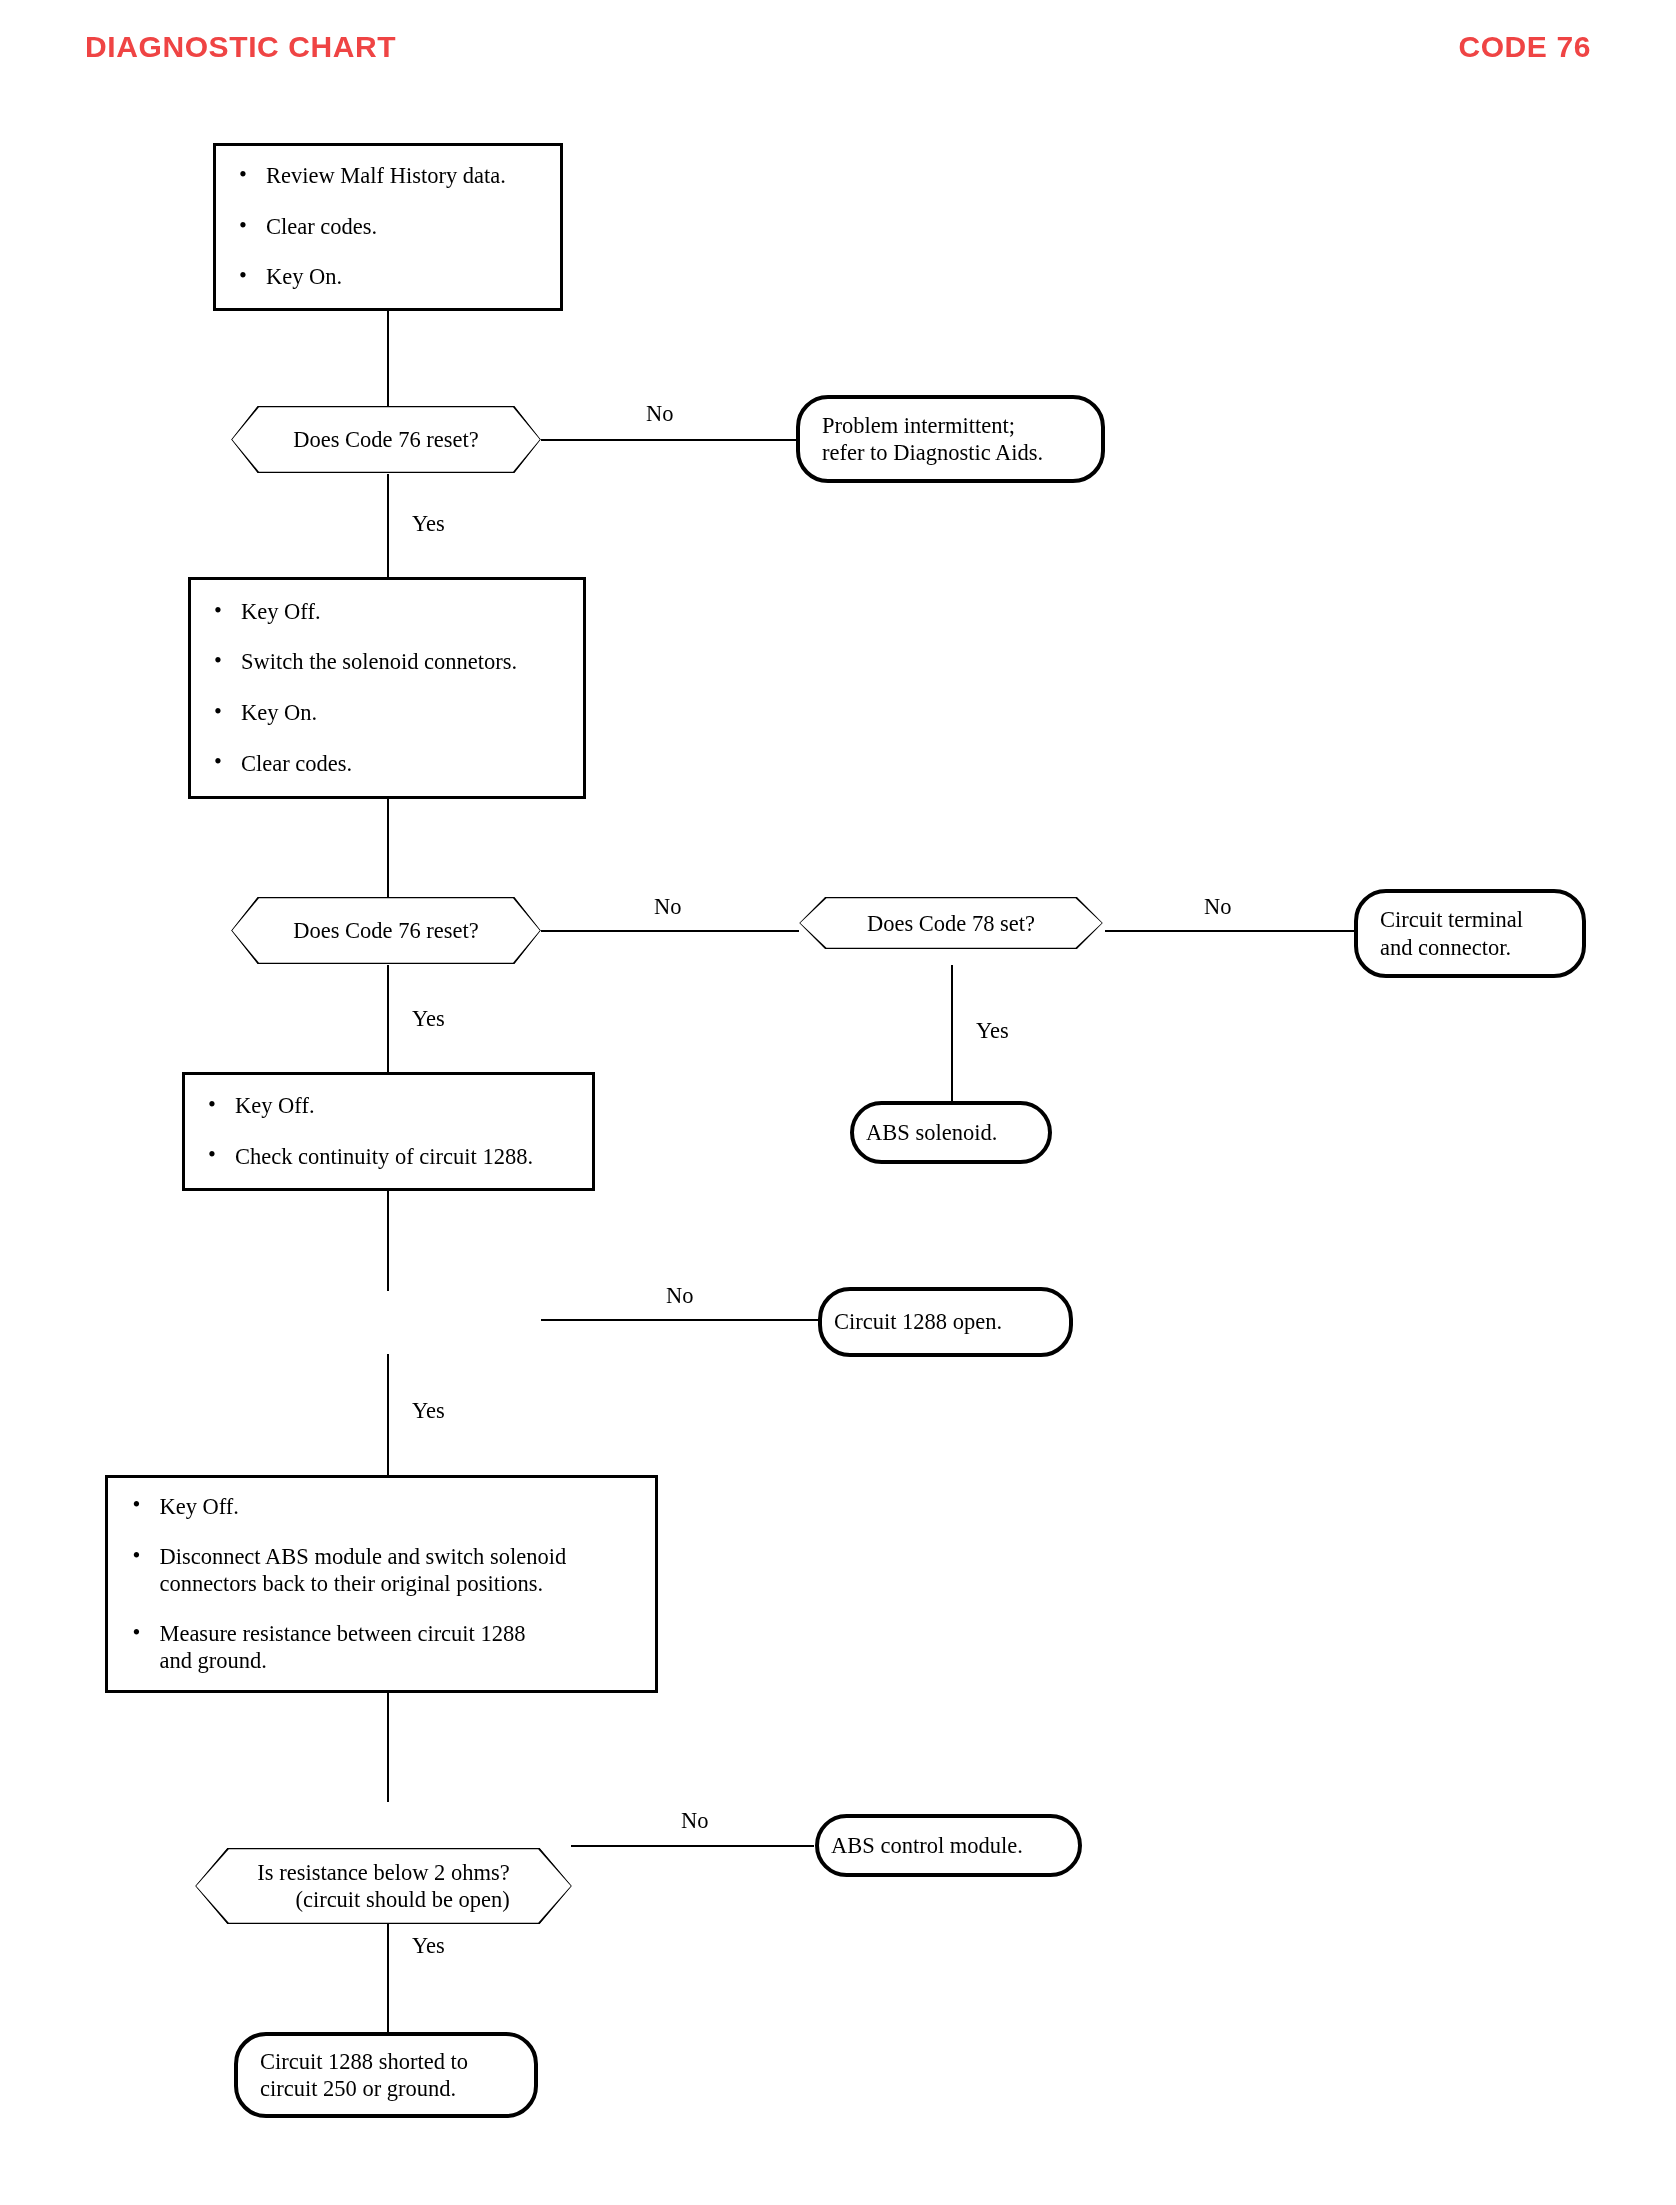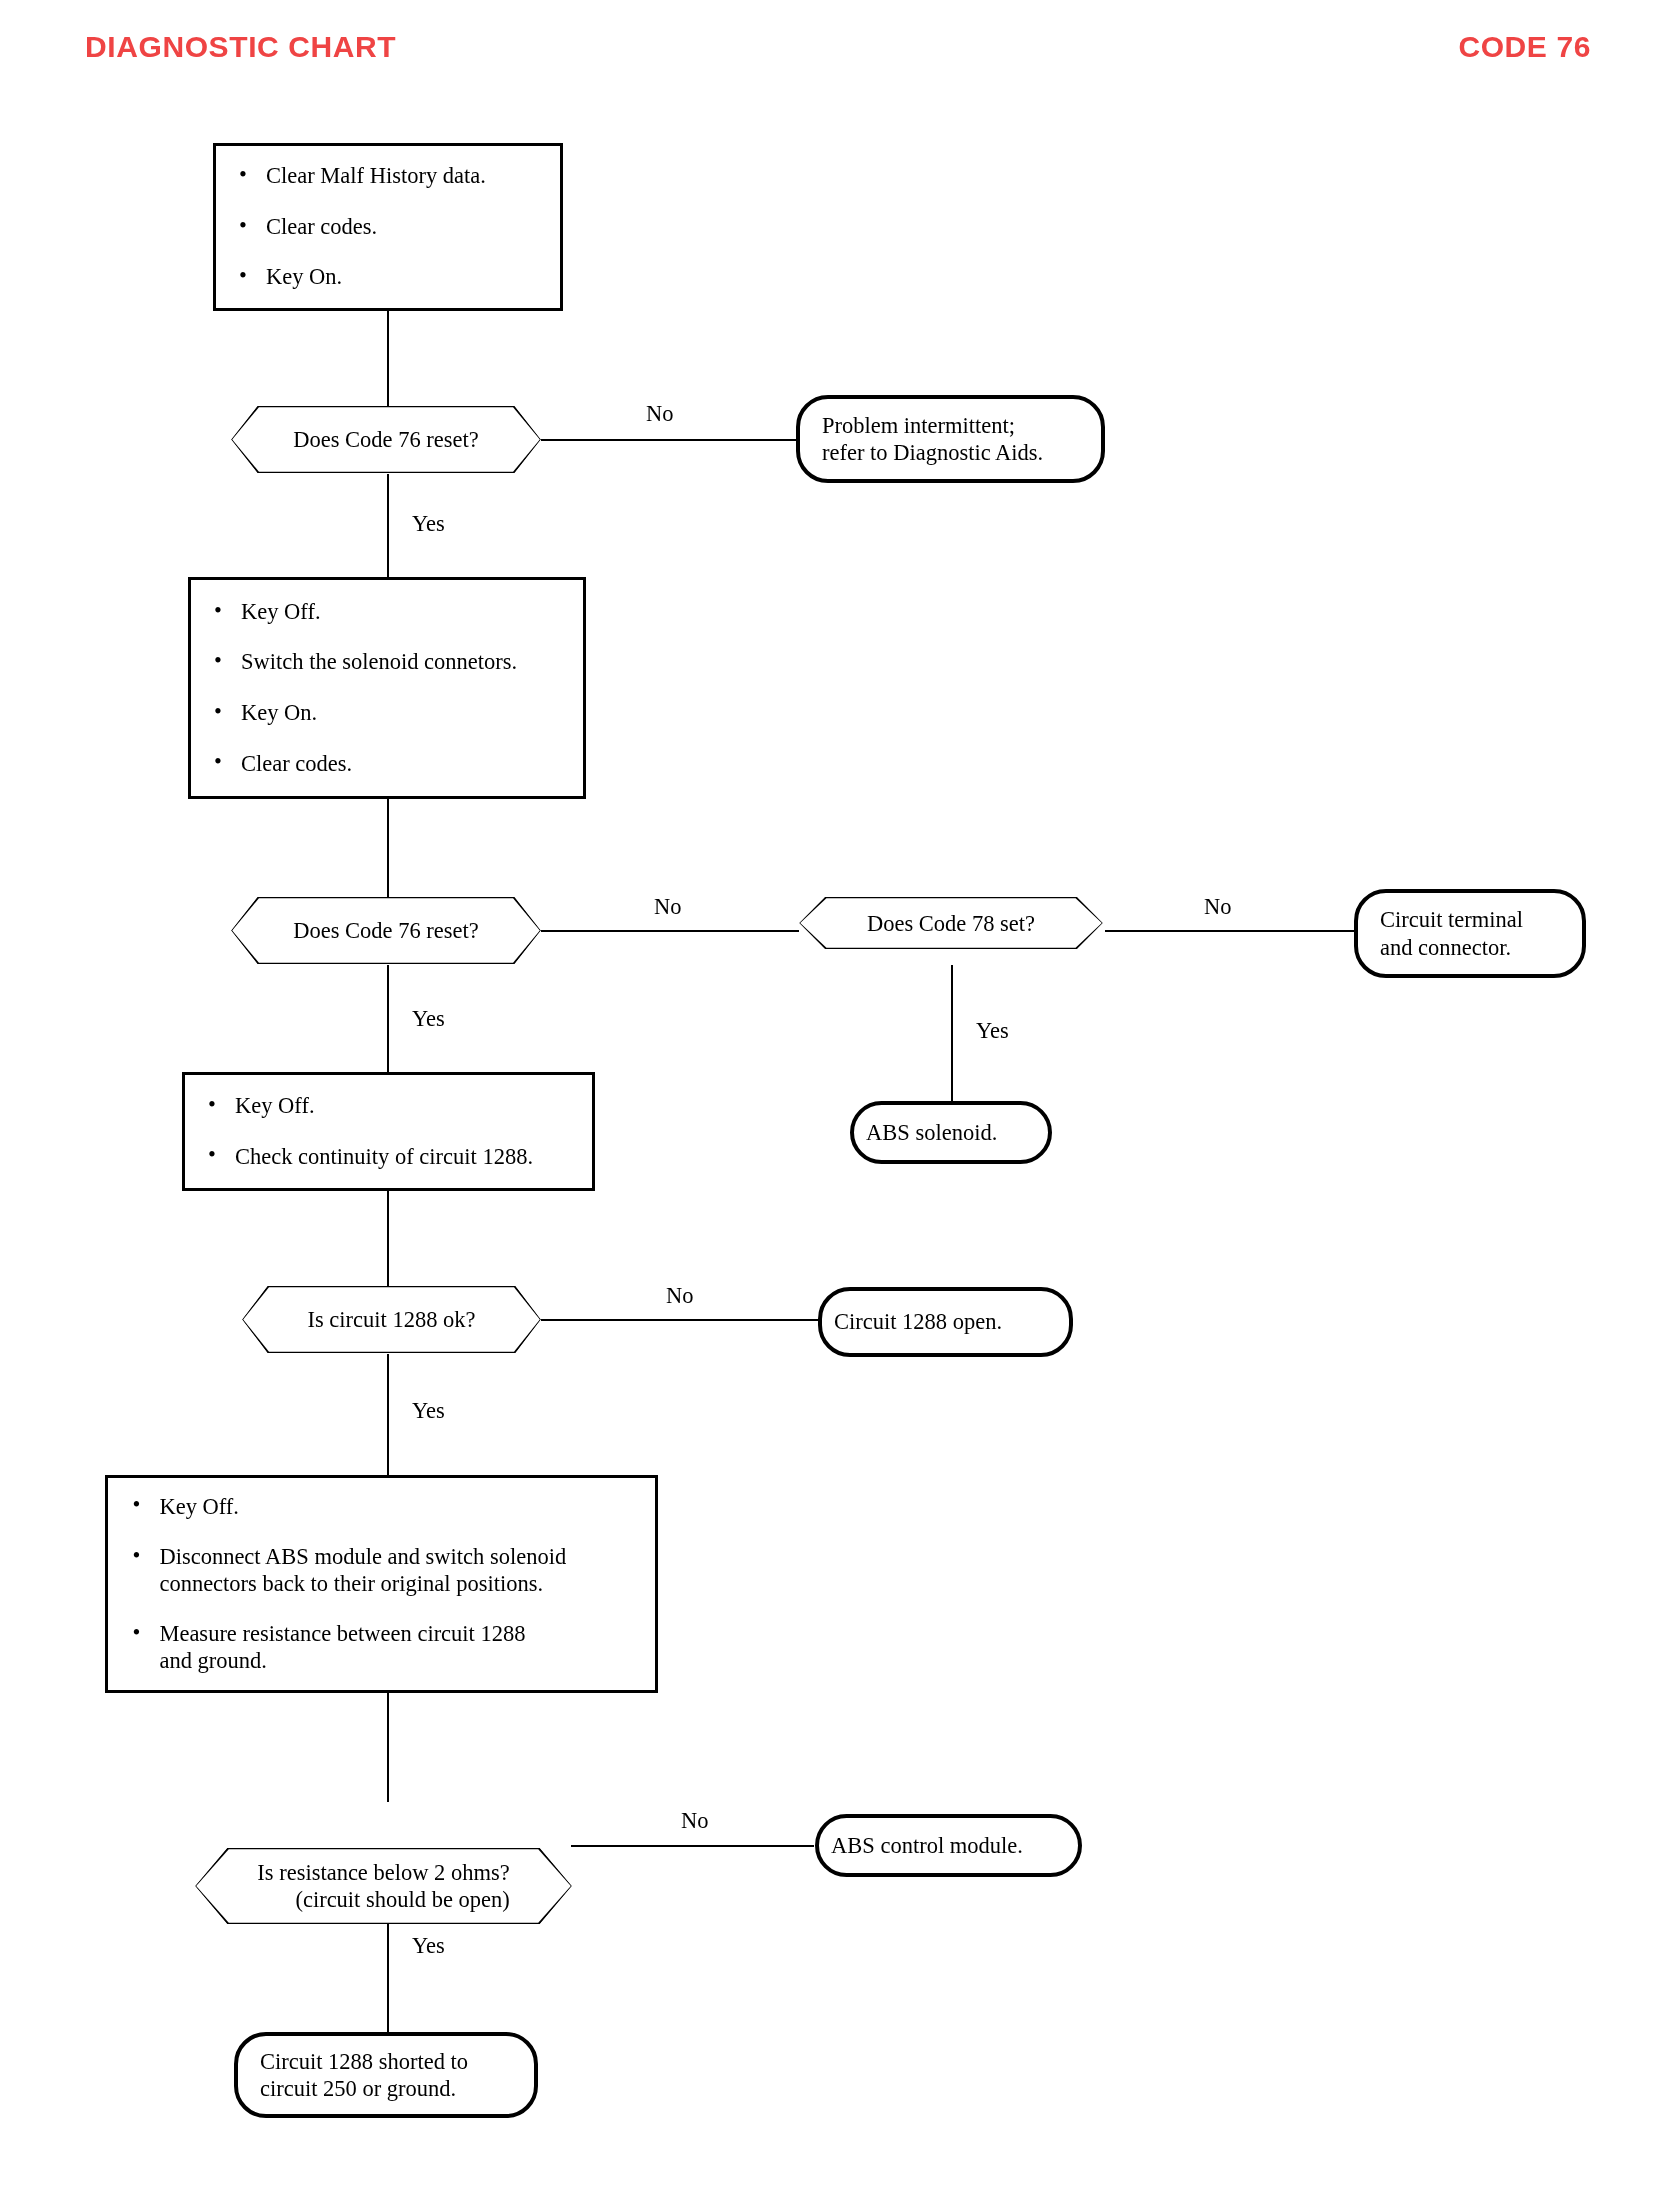--- a/index.html
+++ b/index.html
@@ -173,21 +173,21 @@
   <div class="elabel" style="left:976px; top:1018px;">Yes</div>
 
   <div class="elabel" style="left:666px; top:1283px;">No</div>
   <div class="elabel" style="left:412px;  top:1398px;">Yes</div>
 
   <div class="elabel" style="left:681px; top:1808px;">No</div>
   <div class="elabel" style="left:412px;  top:1933px;">Yes</div>
 
   <div class="proc" style="left:213px; top:143px; width:350px; height:168px; padding:16px 12px;">
     <ul>
-      <li>Clear Malf History data.</li>
+      <li>Review Malf History data.</li>
       <li>Clear codes.</li>
       <li>Key On.</li>
     </ul>
   </div>
 
   <div class="hex" style="left:231px; top:406px; width:310px; height:67px;">
     <div class="hexborder"></div>
     <div class="hexfill"></div>
     <div class="hextext">Does Code 76 reset?</div>
   </div>
@@ -233,25 +233,20 @@
     </div>
   </div>
 
   <div class="proc" style="left:182px; top:1072px; width:413px; height:119px; padding:14.6px 12px;">
     <ul>
       <li>Key Off.</li>
       <li>Check continuity of circuit 1288.</li>
     </ul>
   </div>
 
-  <div class="hex" style="left:242px; top:1286px; width:299px; height:67px;">
-    <div class="hexborder"></div>
-    <div class="hexfill"></div>
-    <div class="hextext">Is circuit 1288 ok?</div>
-  </div>
 
   <div class="term center" style="left:818px; top:1287px; width:255px; height:70px;">
     <div class="termtext">
       <div>Circuit 1288 open.</div>
     </div>
   </div>
 
   <div class="proc" style="left:105px; top:1475px; width:553px; height:218px; padding:18px 13.4px;">
     <ul>
       <li>

